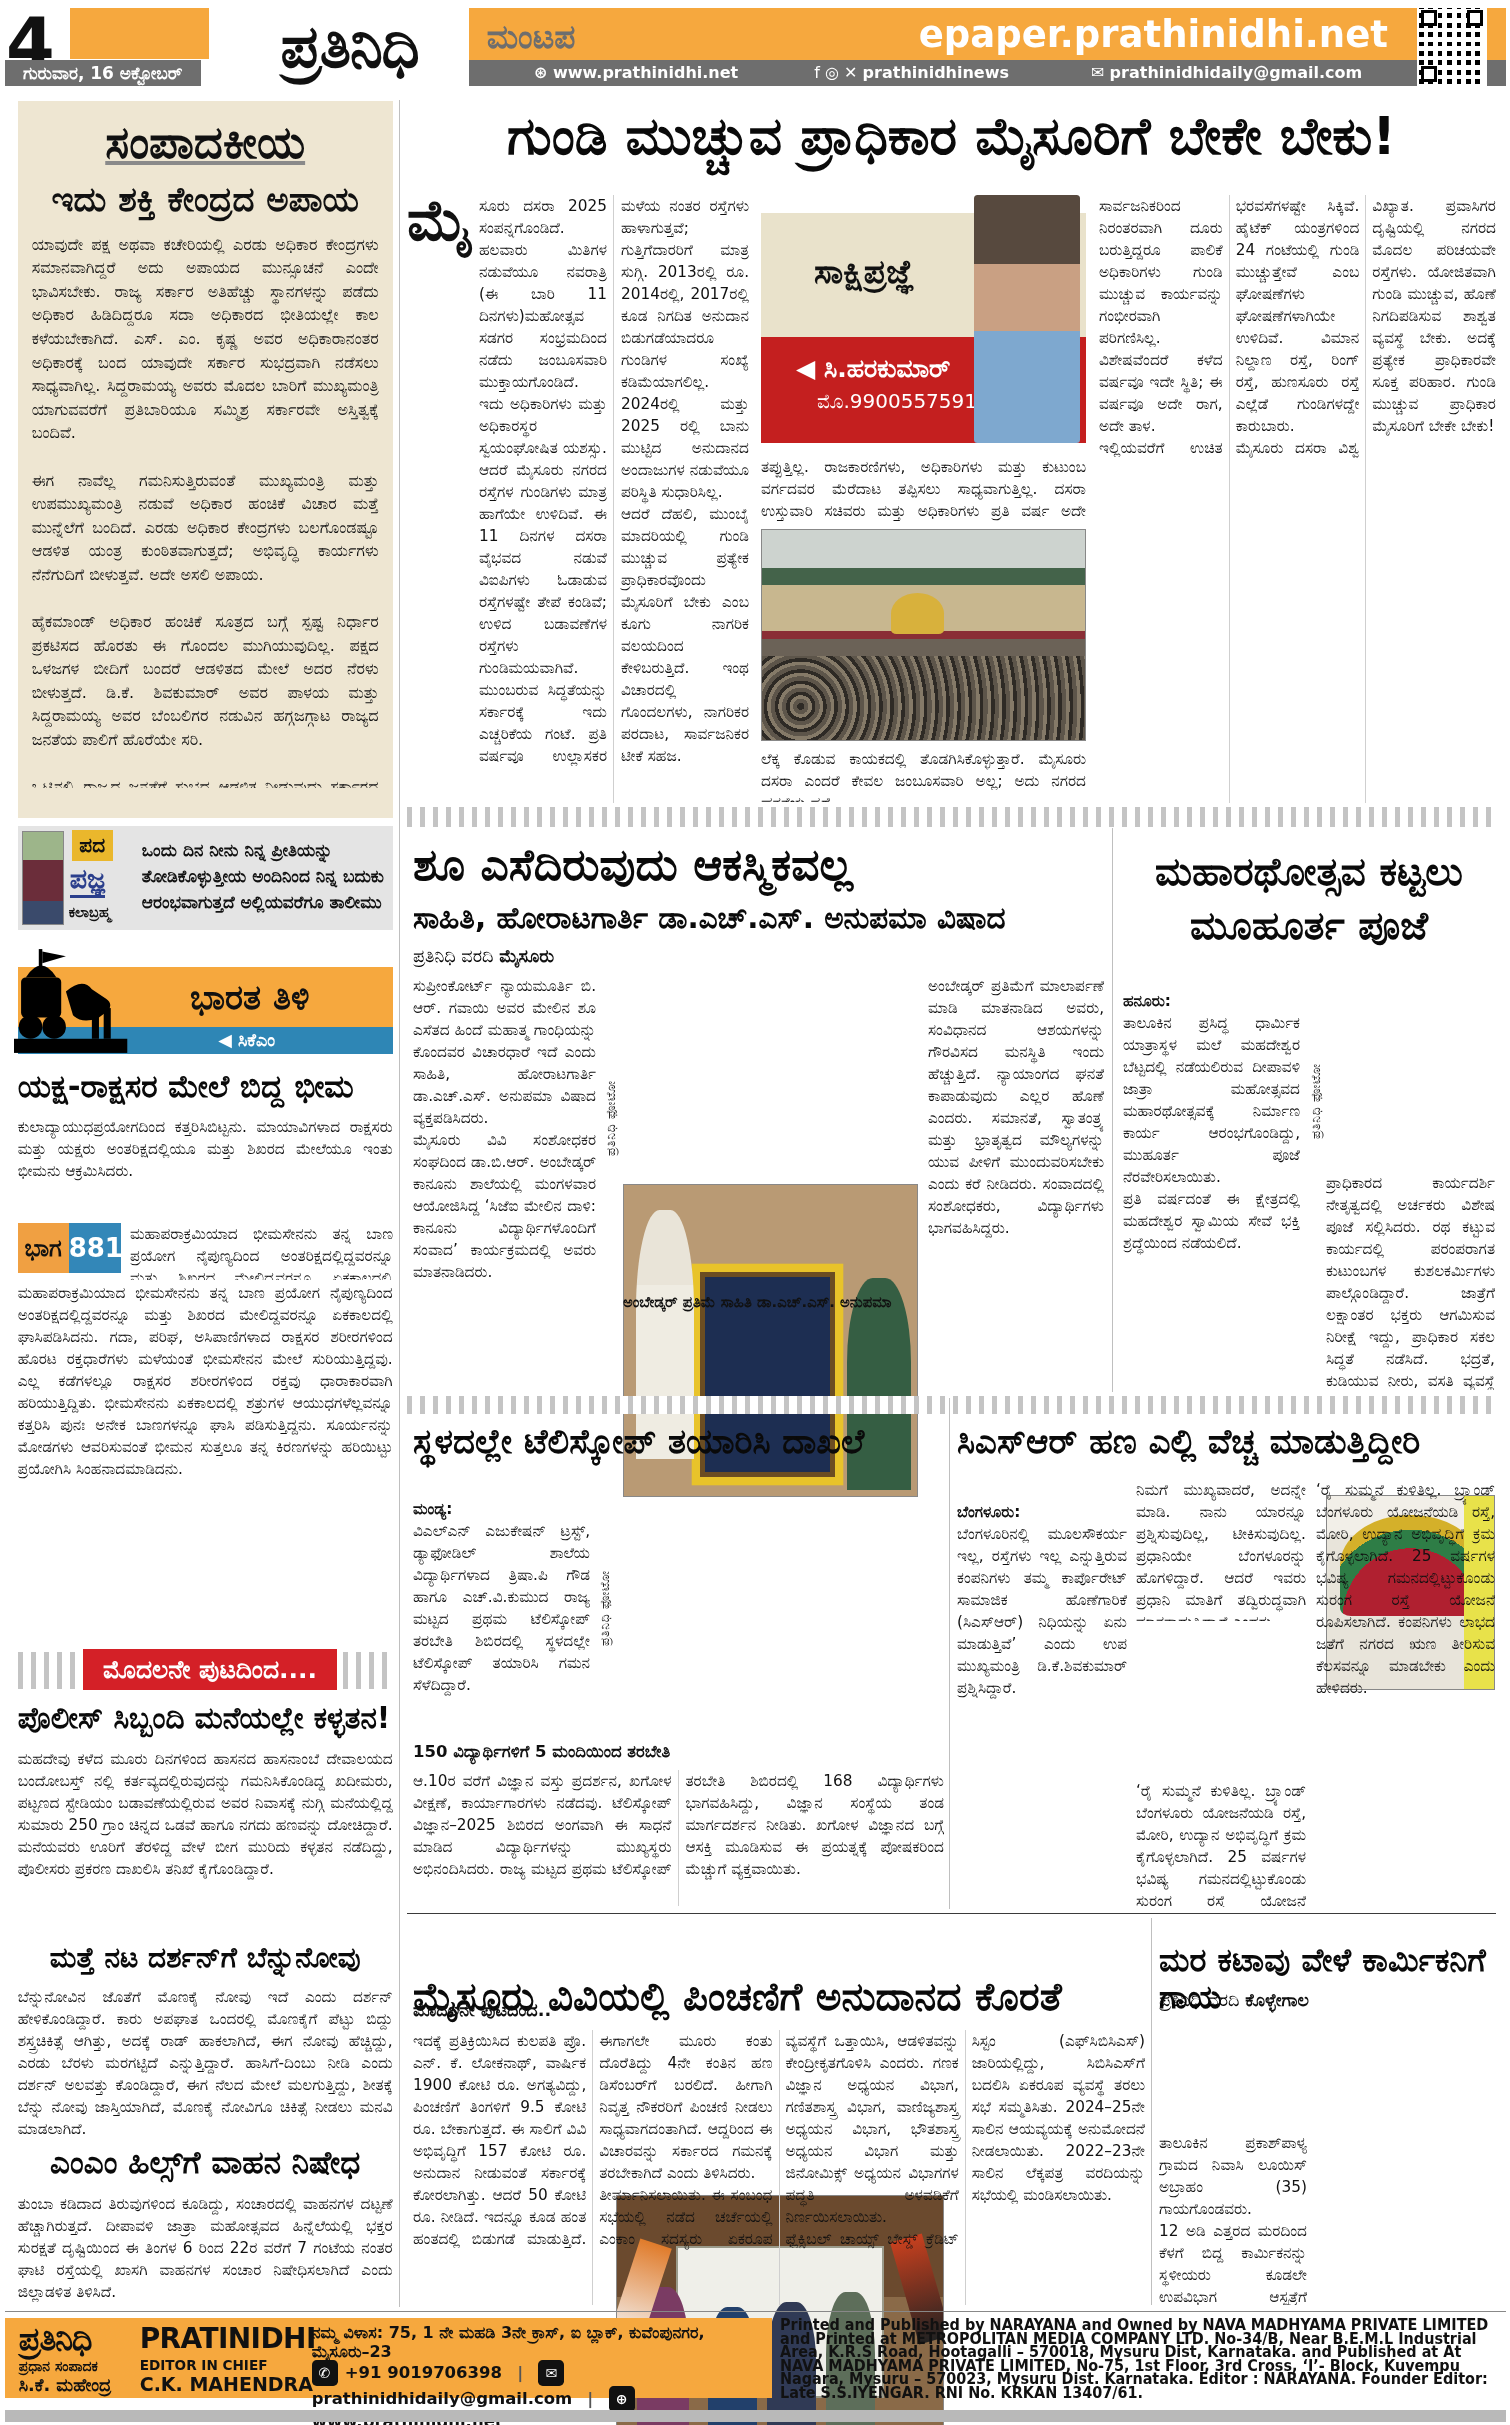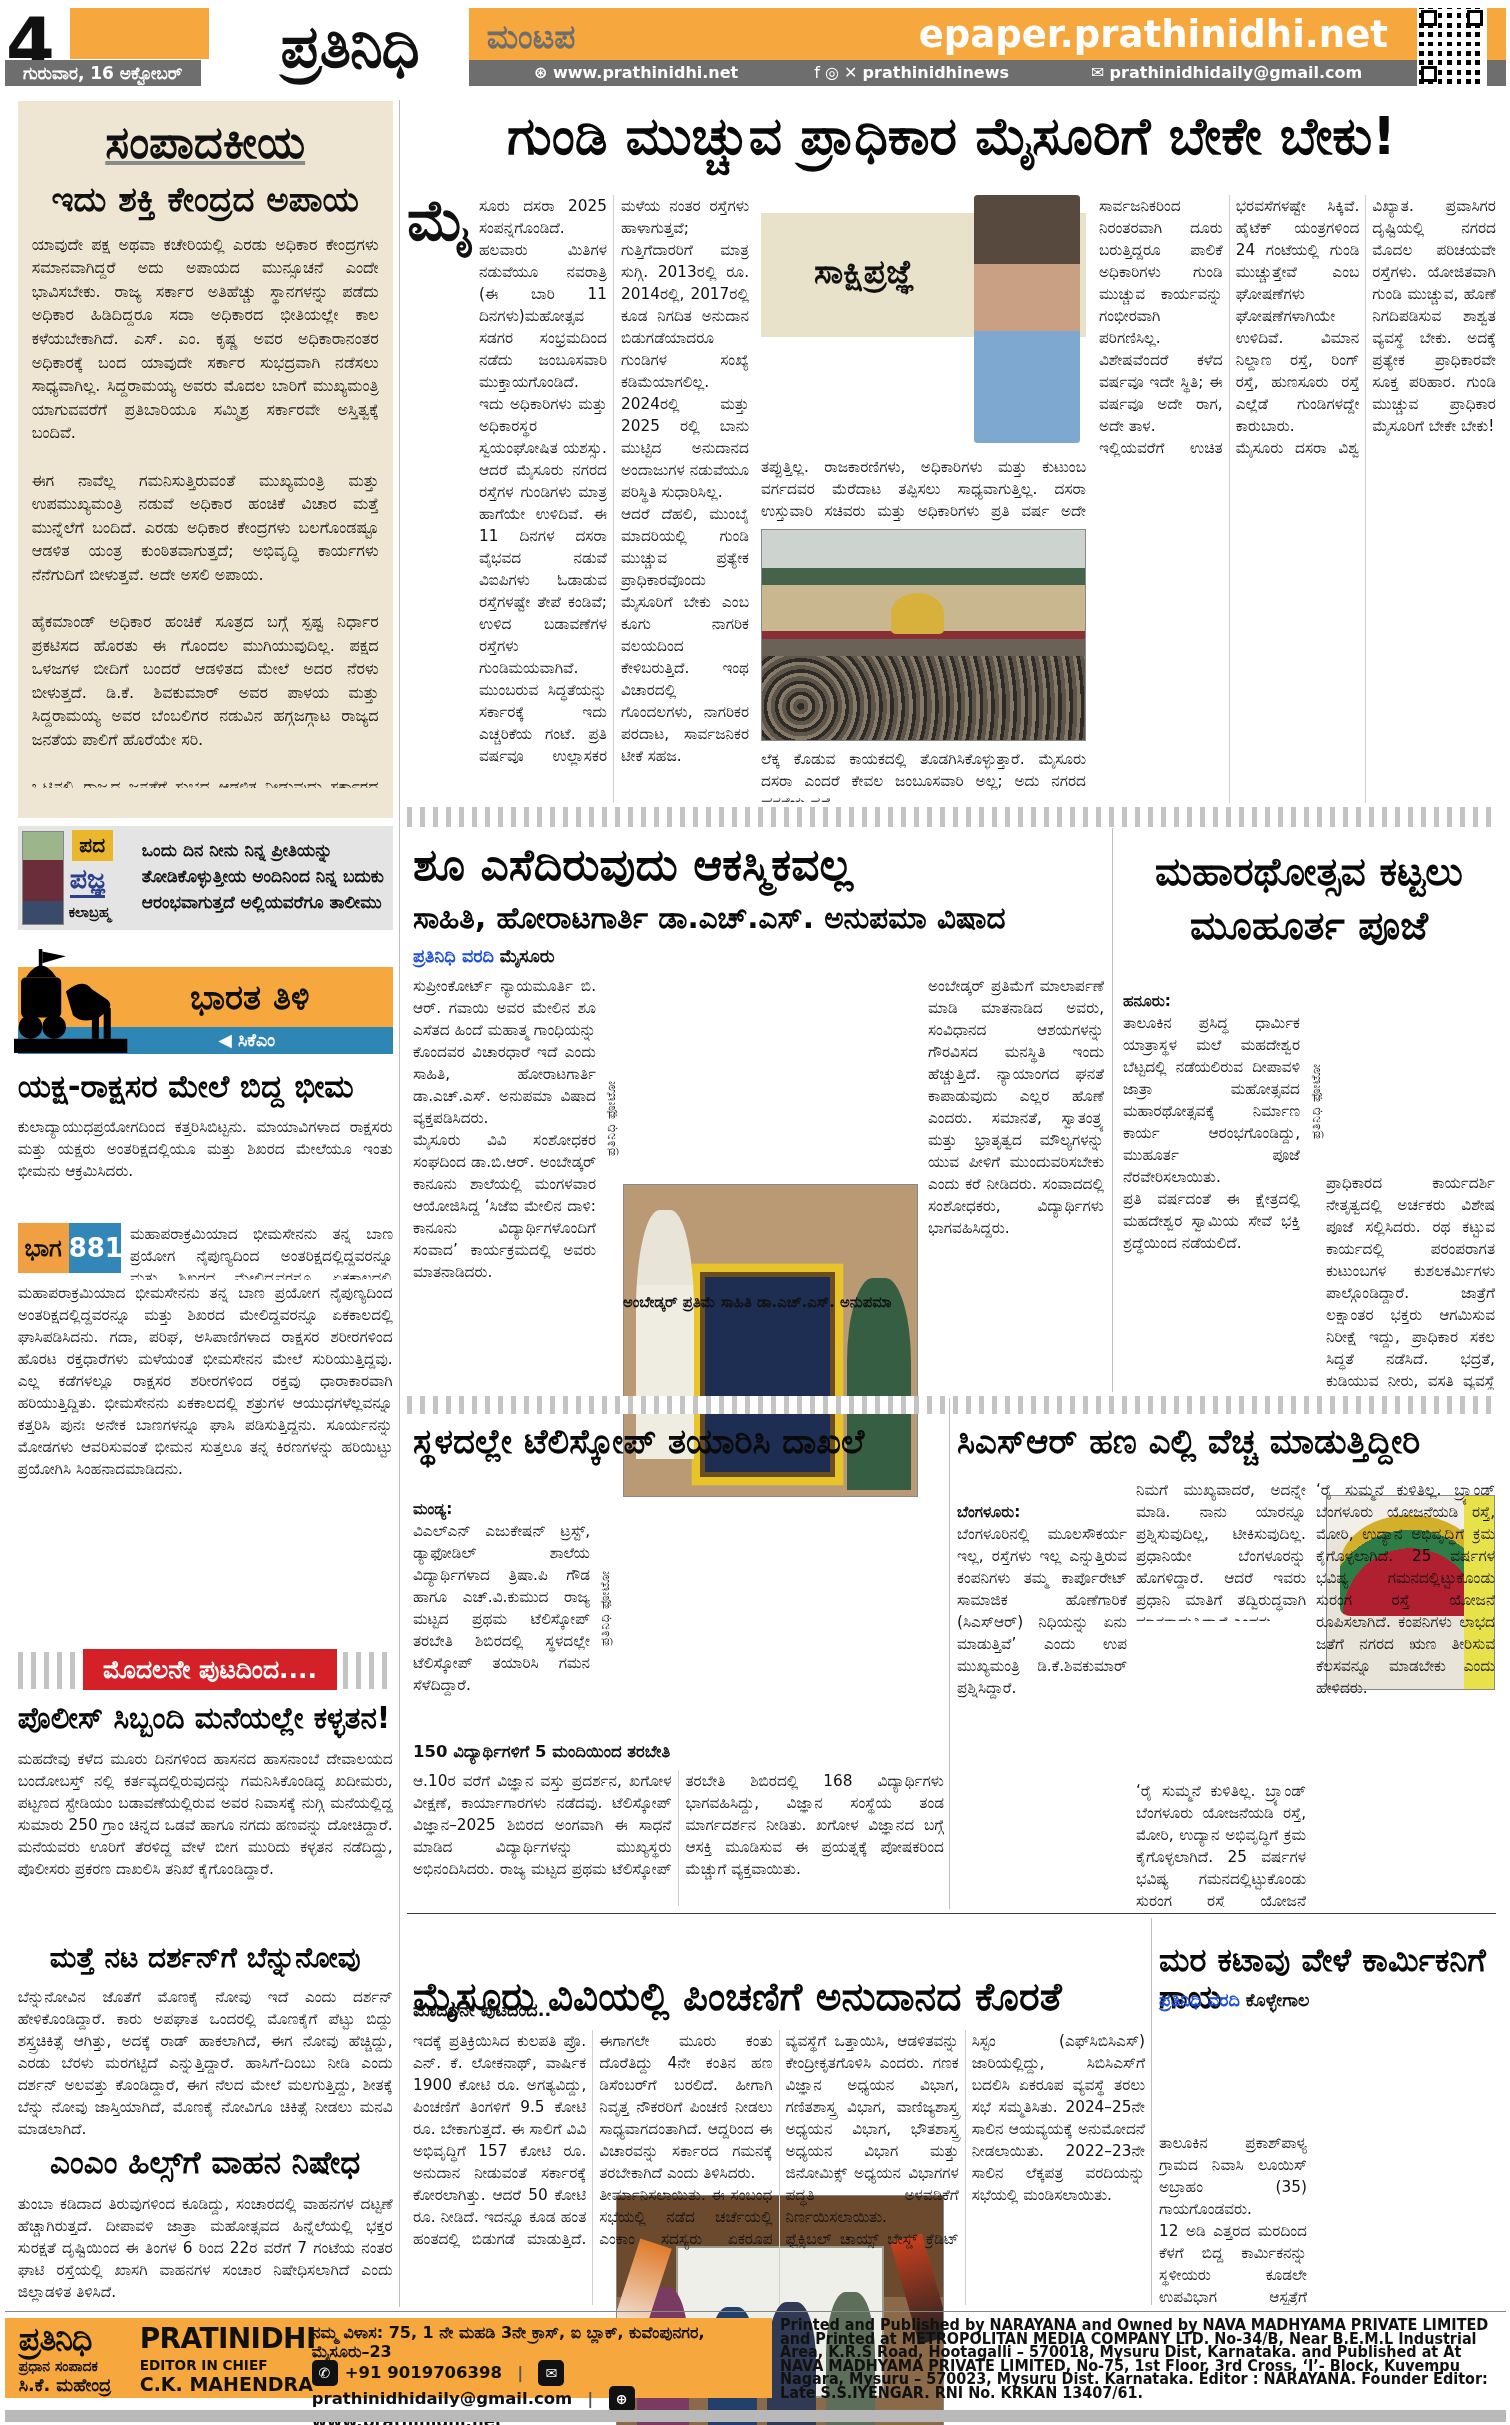--- a/index.html
+++ b/index.html
@@ -9,21 +9,21 @@
   .abs{position:absolute;}
   .orange{background:#f6a83e;}
   .graybar{background:#6e6e6e;color:#fff;}
   .center{text-align:center;}
   .bold{font-weight:bold;}
   .body-text{font-size:15.3px;line-height:22px;text-align:justify;white-space:pre-line;overflow:hidden;}
   .cols2{column-count:2;column-gap:14px;column-rule:0.6px solid #cfcfcf;}
   .cols3{column-count:3;column-gap:13px;column-rule:0.6px solid #cfcfcf;}
   .cols4{column-count:4;column-gap:13px;column-rule:0.6px solid #cfcfcf;}
   .headline{font-weight:800;color:#0a0a0a;line-height:1.15;}
-  .red-byline{color:#1d4ed8;font-weight:700;}
+  .red-byline{color:#000000;font-weight:400;}
   .tickband{background:repeating-linear-gradient(90deg,#c4c4c4 0 5.3px,#ffffff 5.3px 13px);}
   .vline{background:#bfbfbf;width:1.2px;}
   .hline{background:#3a3a3a;height:1.2px;}
   .vcredit{writing-mode:vertical-rl;transform:rotate(180deg);font-size:12.4px;color:#222;letter-spacing:0.6px;}
   .photo{position:relative;border:0.6px solid #888;overflow:hidden;}
   .caption{font-size:14.8px;font-weight:700;line-height:1.3;}
   
   .masthead{font-weight:900;letter-spacing:-1.2px;}
   .qr{background:
       repeating-linear-gradient(0deg,#000 0 4.7px,#fff 4.7px 9.4px),
@@ -139,20 +139,27 @@
     <div class="dropcap">ಮೈ</div>
     <div class="body-text cols2" style="height:608px;">ಸೂರು ದಸರಾ 2025 ಸಂಪನ್ನಗೊಂಡಿದೆ. ಹಲವಾರು ಮಿತಿಗಳ ನಡುವೆಯೂ ನವರಾತ್ರಿ (ಈ ಬಾರಿ 11 ದಿನಗಳು)ಮಹೋತ್ಸವ ಸಡಗರ ಸಂಭ್ರಮದಿಂದ ನಡೆದು ಜಂಬೂಸವಾರಿ ಮುಕ್ತಾಯಗೊಂಡಿದೆ. ಇದು ಅಧಿಕಾರಿಗಳು ಮತ್ತು ಅಧಿಕಾರಸ್ಥರ ಸ್ವಯಂಘೋಷಿತ ಯಶಸ್ಸು. ಆದರೆ ಮೈಸೂರು ನಗರದ ರಸ್ತೆಗಳ ಗುಂಡಿಗಳು ಮಾತ್ರ ಹಾಗೆಯೇ ಉಳಿದಿವೆ. ಈ 11 ದಿನಗಳ ದಸರಾ ವೈಭವದ ನಡುವೆ ವಿಐಪಿಗಳು ಓಡಾಡುವ ರಸ್ತೆಗಳಷ್ಟೇ ತೇಪೆ ಕಂಡಿವೆ; ಉಳಿದ ಬಡಾವಣೆಗಳ ರಸ್ತೆಗಳು ಗುಂಡಿಮಯವಾಗಿವೆ.
 ಮುಂಬರುವ ಸಿದ್ಧತೆಯನ್ನು ಸರ್ಕಾರಕ್ಕೆ ಇದು ಎಚ್ಚರಿಕೆಯ ಗಂಟೆ. ಪ್ರತಿ ವರ್ಷವೂ ಉಲ್ಲಾಸಕರ ಮಳೆಯ ನಂತರ ರಸ್ತೆಗಳು ಹಾಳಾಗುತ್ತವೆ; ಗುತ್ತಿಗೆದಾರರಿಗೆ ಮಾತ್ರ ಸುಗ್ಗಿ. 2013ರಲ್ಲಿ ರೂ. 2014ರಲ್ಲಿ, 2017ರಲ್ಲಿ ಕೂಡ ನಿಗದಿತ ಅನುದಾನ ಬಿಡುಗಡೆಯಾದರೂ ಗುಂಡಿಗಳ ಸಂಖ್ಯೆ ಕಡಿಮೆಯಾಗಲಿಲ್ಲ. 2024ರಲ್ಲಿ ಮತ್ತು 2025 ರಲ್ಲಿ ಬಾನು ಮುಟ್ಟಿದ ಅನುದಾನದ ಅಂದಾಜುಗಳ ನಡುವೆಯೂ ಪರಿಸ್ಥಿತಿ ಸುಧಾರಿಸಿಲ್ಲ.
 ಆದರೆ ದೆಹಲಿ, ಮುಂಬೈ ಮಾದರಿಯಲ್ಲಿ ಗುಂಡಿ ಮುಚ್ಚುವ ಪ್ರತ್ಯೇಕ ಪ್ರಾಧಿಕಾರವೊಂದು ಮೈಸೂರಿಗೆ ಬೇಕು ಎಂಬ ಕೂಗು ನಾಗರಿಕ ವಲಯದಿಂದ ಕೇಳಿಬರುತ್ತಿದೆ. ಇಂಥ ವಿಚಾರದಲ್ಲಿ ಗೊಂದಲಗಳು, ನಾಗರಿಕರ ಪರದಾಟ, ಸಾರ್ವಜನಿಕರ ಟೀಕೆ ಸಹಜ.</div>
   </div>
 
   <div class="abs" style="left:761px;top:195px;width:325px;height:248px;">
     <div class="abs" style="left:0;top:17.7px;width:325px;height:124px;background:#e9e2cb;">
       <div style="font-size:33px;font-weight:800;padding:39px 0 0 53px;">ಸಾಕ್ಷಿಪ್ರಜ್ಞೆ</div>
     </div>
+    <div class="abs" style="left:0;top:142px;width:325px;height:106px;background:#c41f1f;color:#fff;">
+      <div style="font-size:25px;font-weight:800;padding:16.5px 0 0 35px;">
+        <span>◀</span>
+        <span>ಸಿ.ಹರಕುಮಾರ್</span>
+      </div>
+      <div style="font-size:20px;padding:5.9px 0 0 56px;">ಮೊ.9900557591</div>
+    </div>
     <div class="abs" style="right:5.9px;top:0;width:106px;height:248px;background:linear-gradient(180deg,#57493e 0 28%,#c9a083 28% 55%,#7ea8cf 55% 100%);border-radius:3.5px;"></div>
   </div>
   <div class="abs body-text" style="left:761px;top:456px;width:325px;height:70px;">ತಪ್ಪುತ್ತಿಲ್ಲ. ರಾಜಕಾರಣಿಗಳು, ಅಧಿಕಾರಿಗಳು ಮತ್ತು ಕುಟುಂಬ ವರ್ಗದವರ ಮೆರೆದಾಟ ತಪ್ಪಿಸಲು ಸಾಧ್ಯವಾಗುತ್ತಿಲ್ಲ. ದಸರಾ ಉಸ್ತುವಾರಿ ಸಚಿವರು ಮತ್ತು ಅಧಿಕಾರಿಗಳು ಪ್ರತಿ ವರ್ಷ ಅದೇ ದೇಶಾವರಿ ನಗೆ...</div>
   <div class="abs photo" style="left:761px;top:529px;width:325px;height:212px;background:linear-gradient(180deg,#cdd3cf 0 18%,#44634a 18% 26%,#c8b78f 26% 48%,#8a2e35 48% 52%,#6b6257 52% 100%);">
     <div class="abs" style="left:40%;top:30%;width:53px;height:41px;background:#d8b13c;border-radius:50% 50% 10% 10%;"></div>
     <div class="abs" style="left:0;bottom:0;width:100%;height:40%;background:repeating-radial-gradient(circle at 12% 60%, #2e2a25 0 3.5px, #5d554a 3.5px 7.7px, #857a68 7.7px 11.2px);"></div>
   </div>
   <div class="abs body-text" style="left:761px;top:748px;width:325px;height:54px;">ಲೆಕ್ಕ ಕೊಡುವ ಕಾಯಕದಲ್ಲಿ ತೊಡಗಿಸಿಕೊಳ್ಳುತ್ತಾರೆ. ಮೈಸೂರು ದಸರಾ ಎಂದರೆ ಕೇವಲ ಜಂಬೂಸವಾರಿ ಅಲ್ಲ; ಅದು ನಗರದ ಘನತೆಯ ಪ್ರಶ್ನೆ.</div>
 
   <div class="abs body-text cols3" style="left:1099px;top:195px;width:397px;height:608px;">ಸಾರ್ವಜನಿಕರಿಂದ ನಿರಂತರವಾಗಿ ದೂರು ಬರುತ್ತಿದ್ದರೂ ಪಾಲಿಕೆ ಅಧಿಕಾರಿಗಳು ಗುಂಡಿ ಮುಚ್ಚುವ ಕಾರ್ಯವನ್ನು ಗಂಭೀರವಾಗಿ ಪರಿಗಣಿಸಿಲ್ಲ. ವಿಶೇಷವೆಂದರೆ ಕಳೆದ ವರ್ಷವೂ ಇದೇ ಸ್ಥಿತಿ; ಈ ವರ್ಷವೂ ಅದೇ ರಾಗ, ಅದೇ ತಾಳ.

